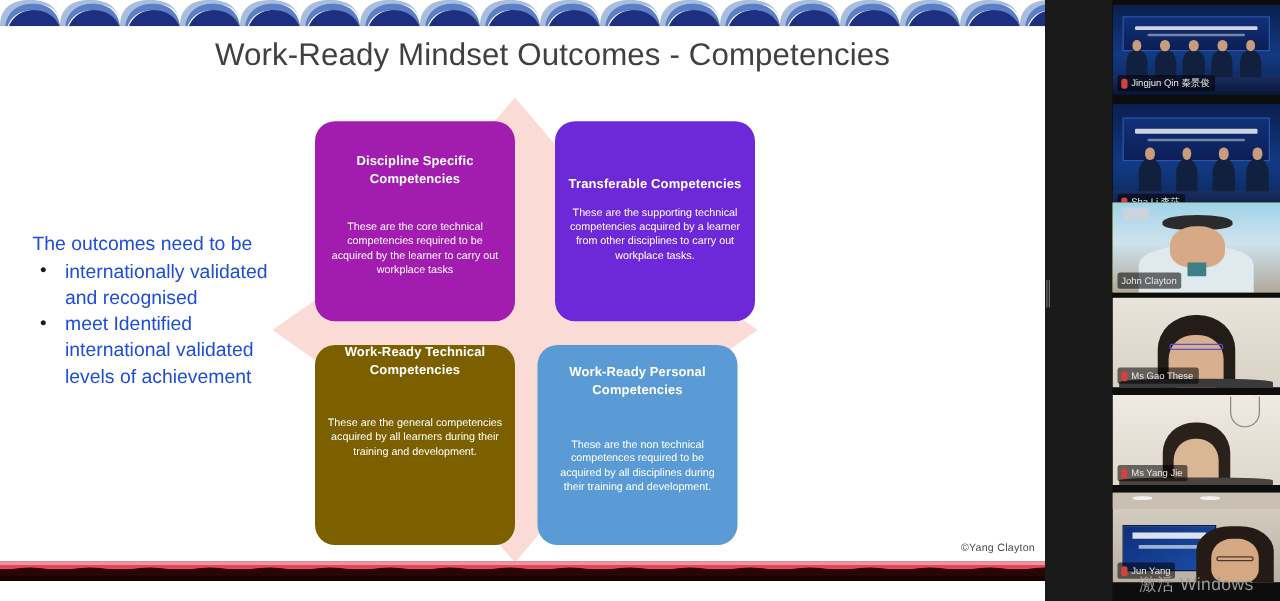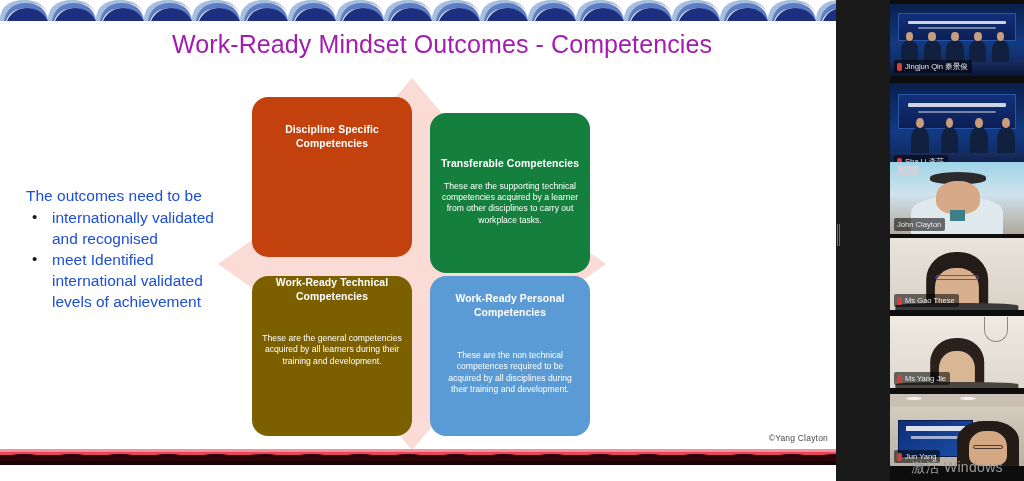--- a/index.html
+++ b/index.html
@@ -42,21 +42,21 @@
   }
   .border-bottom svg { display: block; width: 836px; height: 16px; }
 
   
   .slide-title {
     position: absolute; left: 0; top: 30px;
     width: 884px;
     text-align: center;
     font-size: 25px;
     font-weight: 400;
-    color: #a21caf;
+    color: #404040;
     letter-spacing: 0.1px;
     font-family: "Liberation Sans", sans-serif;
   }
 
   
   .left-text {
     position: absolute; left: 26px; top: 185px;
     width: 205px;
     color: #1d4ed8;
     font-size: 15.5px;
@@ -104,22 +104,22 @@
     font-weight: bold;
     line-height: 13.5px;
     letter-spacing: 0.1px;
   }
   .qbox .qbody {
     font-size: 8.6px;
     font-weight: normal;
     line-height: 11.4px;
     letter-spacing: 0px;
   }
-  #q-top-left    { left: 0px;   top: 0px;   background: #c2410c; }
-  #q-top-right   { left: 178px; top: 0px;   background: #15803d; margin-top: 16px; }
+  #q-top-left    { left: 0px;   top: 0px;   background: #a21caf; }
+  #q-top-right   { left: 192px; top: 0px;   background: #6d28d9; }
   #q-bot-left    { left: 0px;   top: 179px; background: #7C6000; }
   #q-bot-right   { left: 178px; top: 179px; background: #5B9BD5; }
 
   #q-top-left  .qtitle { padding-top: 26px; }
   #q-top-left  .qbody  { padding-top: 26px; }
   #q-top-right .qtitle { padding-top: 44px; }
   #q-top-right .qbody  { padding-top: 10px; }
   #q-bot-left  .qtitle { }
   #q-bot-left  .qbody  { padding-top: 30px; }
   #q-bot-right .qtitle { padding-top: 16px; }
@@ -309,20 +309,21 @@
       <div class="cross-bg">
         <svg viewBox="0 0 388 372" preserveAspectRatio="none" aria-hidden="true">
           <path d="M194,0 L240,54 L240,148 L334,148 L388,186 L334,224 L240,224 L240,318 L194,372 L148,318 L148,224 L54,224 L0,186 L54,148 L148,148 L148,54 Z" fill="#FADBD5"></path>
         </svg>
       </div>
 
       <div class="matrix">
 
         <div class="qbox" id="q-top-left">
           <div class="qtitle">Discipline Specific Competencies</div>
+          <div class="qbody">These are the core technical competencies required to be acquired by the learner to carry out workplace tasks</div>
         </div>
 
         <div class="qbox" id="q-top-right">
           <div class="qtitle">Transferable  Competencies</div>
           <div class="qbody">These are the supporting technical competencies acquired by a learner from other disciplines to carry out workplace tasks.</div>
         </div>
 
         <div class="qbox" id="q-bot-left">
           <div class="qtitle">Work-Ready Technical Competencies</div>
           <div class="qbody">These are the general competencies acquired by all learners during their training and development.</div>

